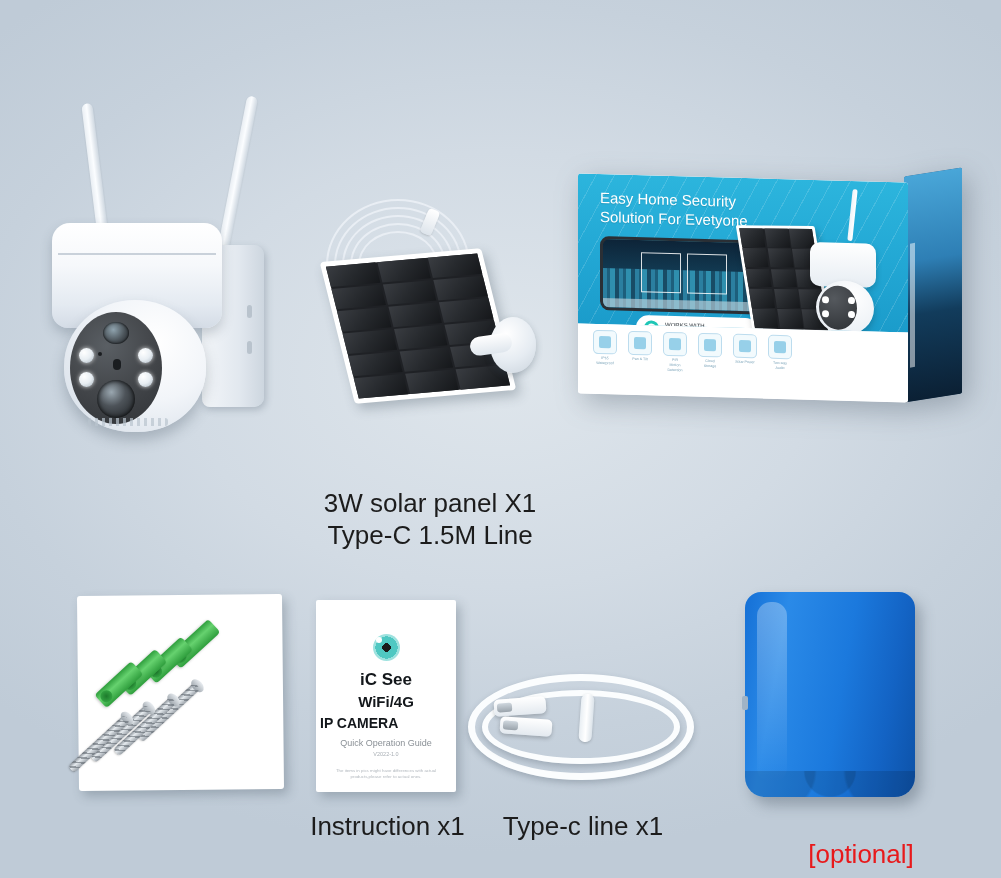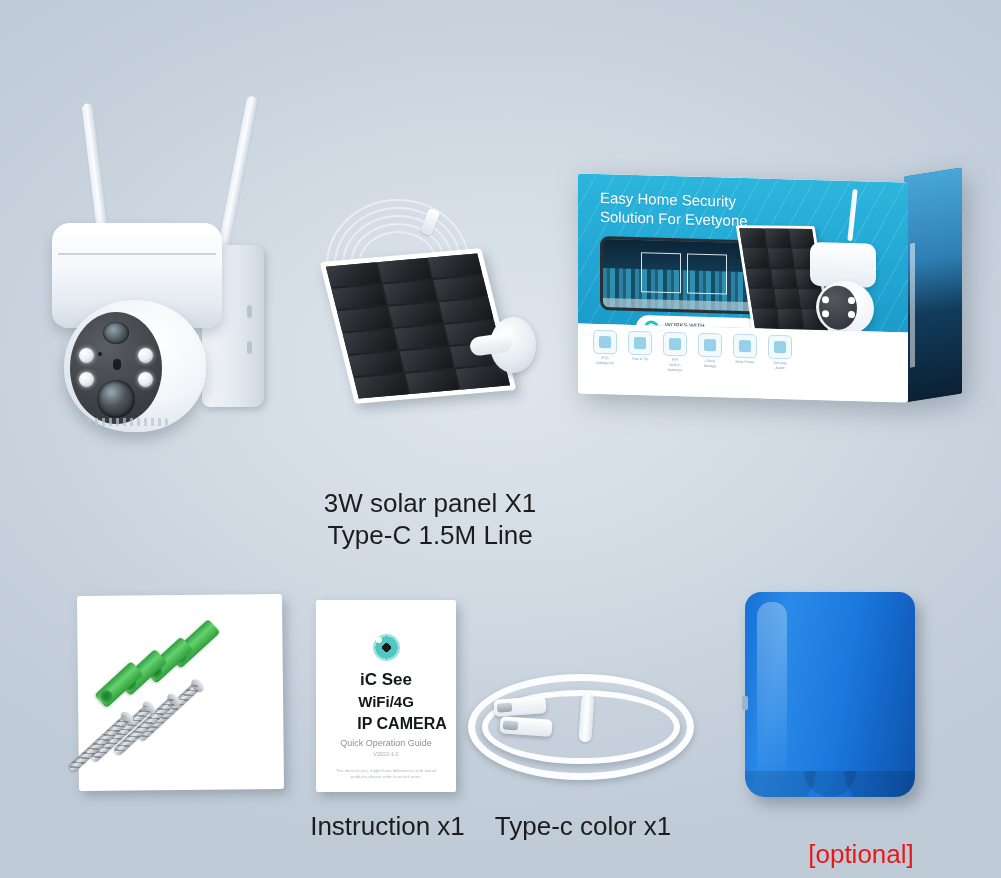--- a/index.html
+++ b/index.html
@@ -136,21 +136,21 @@
   .screw i{position:absolute;inset:0;border-radius:4px;
     background:repeating-linear-gradient(-42deg,rgba(90,98,106,.55) 0 1.5px,transparent 1.5px 5px);}
   
   .manual{position:absolute;left:316px;top:600px;width:140px;height:192px;background:#fff;border-radius:2px;
     box-shadow:4px 5px 11px rgba(60,75,90,.3);}
   .manual .eye{position:absolute;left:57px;top:34px;width:27px;height:27px;border-radius:50%;
     background:radial-gradient(circle at 50% 50%,#1a1a1a 0 22%,#4fc8c2 22% 58%,#9ee2df 58% 100%);}
   .manual .eye:after{content:"";position:absolute;left:3px;top:3px;width:6px;height:6px;border-radius:50%;background:#fff;}
   .manual .m1{position:absolute;left:0;top:70px;width:100%;text-align:center;font-size:17px;font-weight:bold;color:#13171b;}
   .manual .m2{position:absolute;left:0;top:93px;width:100%;text-align:center;font-size:15px;font-weight:bold;color:#13171b;}
-  .manual .m3{position:absolute;left:16px;top:115px;width:100%;text-align:center;font-size:16px;font-weight:bold;color:#13171b;}
+  .manual .m3{position:absolute;left:4px;top:115px;width:100%;font-size:14px;font-weight:bold;color:#13171b;}
   .manual .m4{position:absolute;left:0;top:138px;width:100%;text-align:center;font-size:9px;color:#8a9096;}
   .manual .m5{position:absolute;left:0;top:151px;width:100%;text-align:center;font-size:5.5px;color:#a8aeb4;}
   .manual .m6{position:absolute;left:10px;bottom:12px;width:120px;text-align:center;font-size:4.4px;line-height:6px;color:#b2b8be;white-space:pre-line;}
   
   .cable{position:absolute;left:460px;top:660px;width:240px;height:135px;}
   .cable .loop{position:absolute;border:7px solid #fbfdfe;border-radius:50%;box-shadow:0 3px 6px rgba(60,75,90,.28);}
   .cable .lp1{left:8px;top:14px;width:212px;height:92px;}
   .cable .lp2{left:22px;top:30px;width:186px;height:62px;border-width:6px;}
   .cable .tie{position:absolute;left:120px;top:34px;width:13px;height:48px;border-radius:6px;
     background:linear-gradient(90deg,#e8eef3,#ffffff,#dbe3ea);box-shadow:0 1px 3px rgba(0,0,0,.2);transform:rotate(4deg);}
@@ -359,20 +359,20 @@
   </div>
   <div class="cap" style="left:300px;top:810px;width:175px;">Instruction x1</div>
 
   <div class="cable">
     <div class="loop lp1"></div>
     <div class="loop lp2"></div>
     <div class="conn c1"></div>
     <div class="conn c2"></div>
     <div class="tie"></div>
   </div>
-  <div class="cap" style="left:483px;top:810px;width:200px;">Type-c color x1</div>
+  <div class="cap" style="left:483px;top:810px;width:200px;">Type-c line x1</div>
 
   <div class="battery">
     <div class="tab"></div>
   </div>
   <div class="cap red" style="left:716px;top:838px;width:290px;">[optional]</div>
 
 </div>
 
 </body></html>

